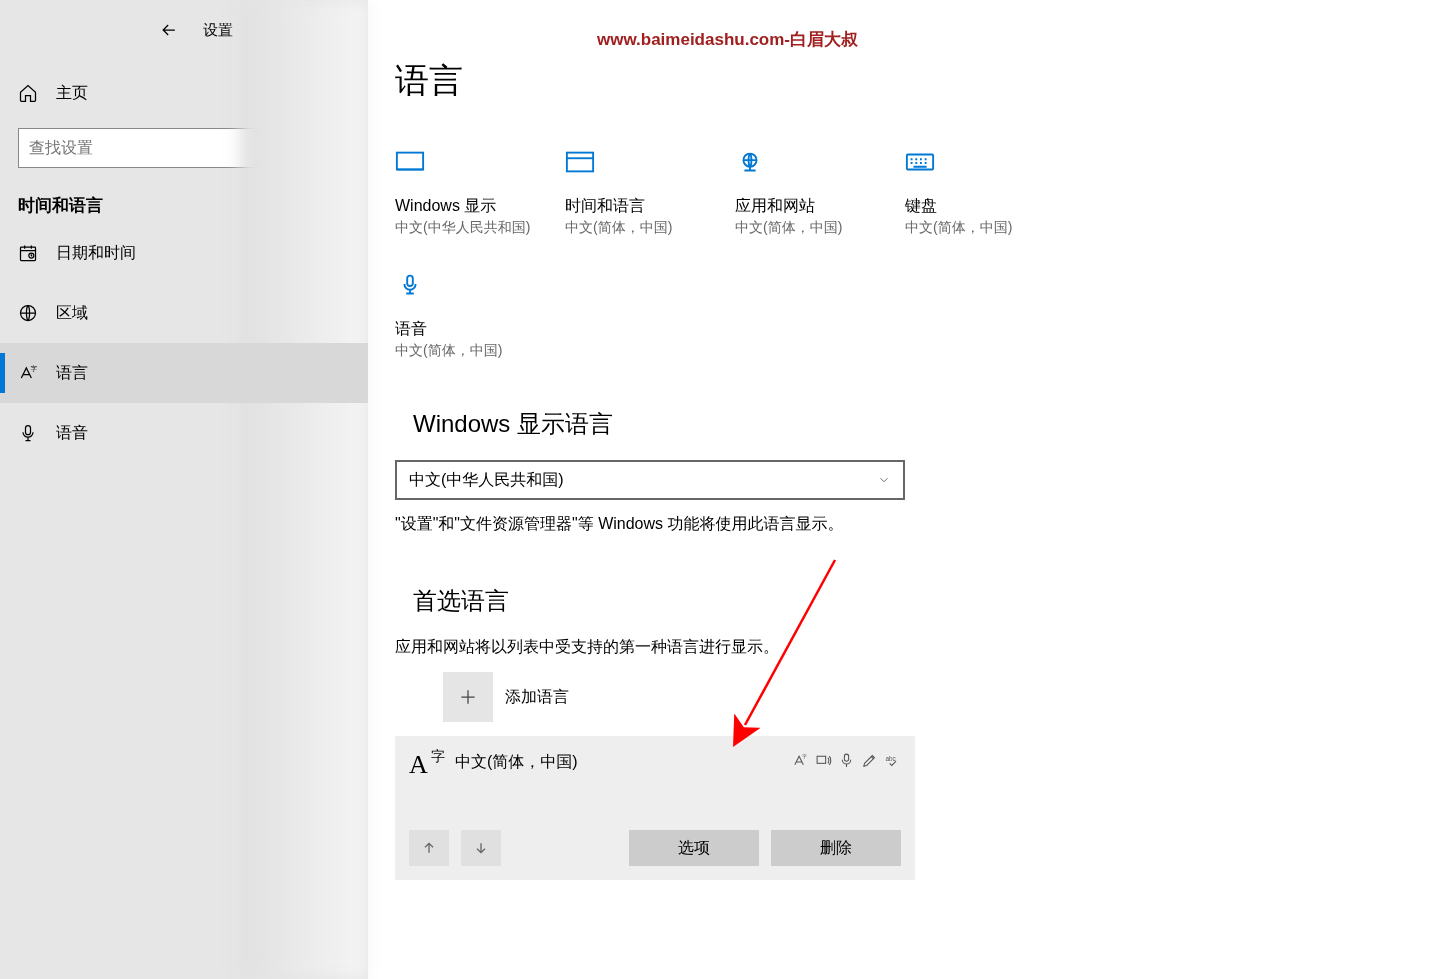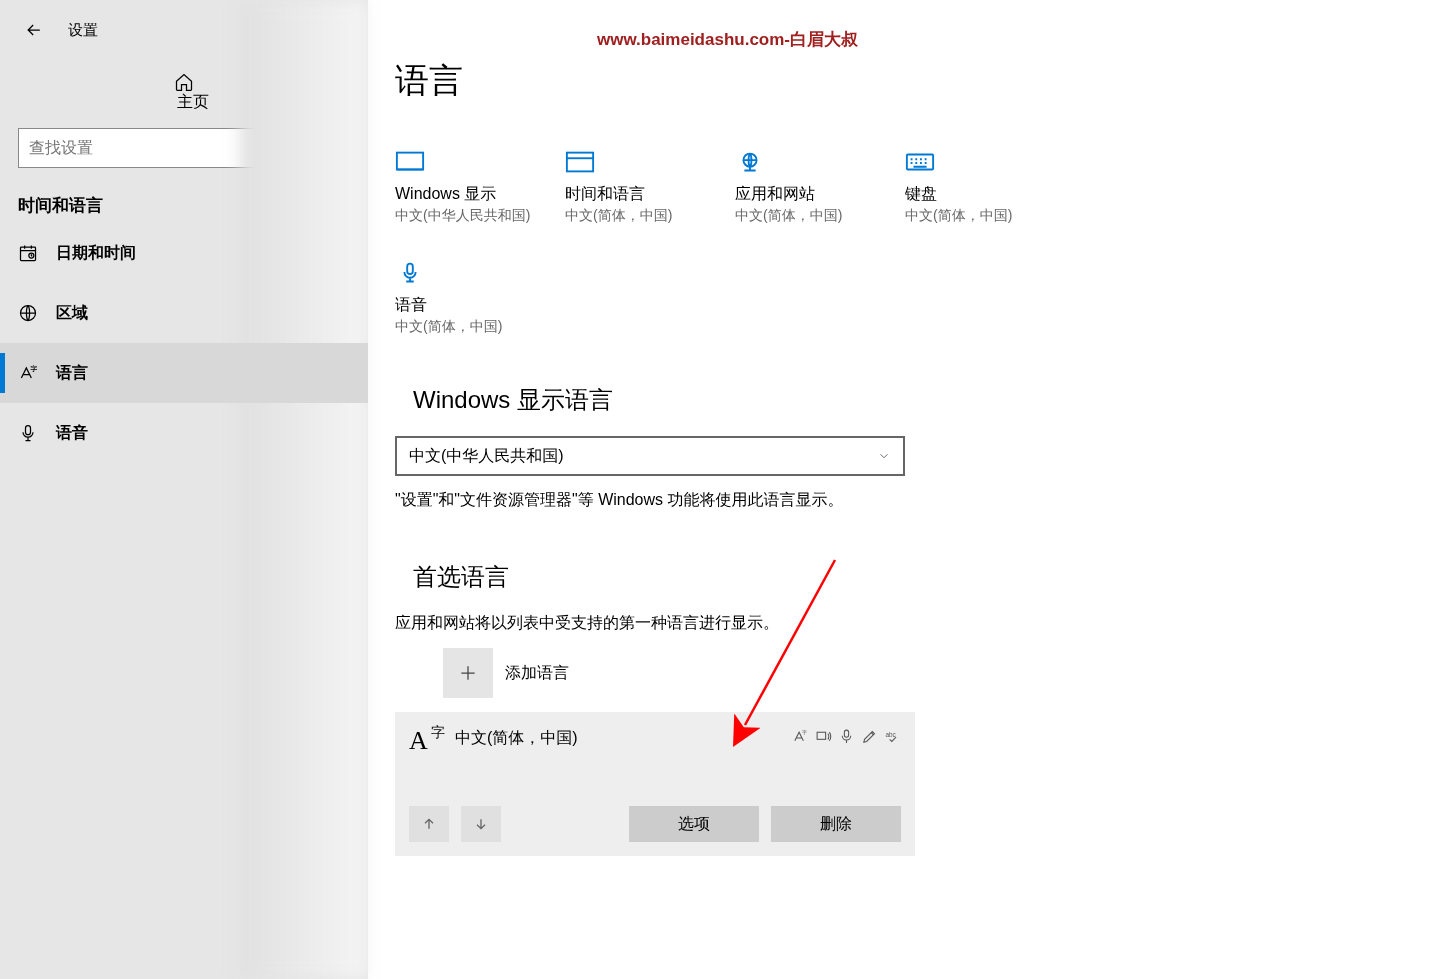--- a/index.html
+++ b/index.html
@@ -3,49 +3,49 @@
 <meta charset="utf-8">
 <style>
 * { box-sizing: border-box; margin: 0; padding: 0; }
 body { font-family: "Microsoft YaHei", "Segoe UI", sans-serif; background: #fff; color: #000; width: 1455px; height: 979px; overflow: hidden; position: relative; }
 
 .watermark { position: absolute; top: 28px; left: 50%; transform: translateX(-50%); color: #a02020; font-weight: bold; font-size: 17px; z-index: 100; white-space: nowrap; }
 
 .sidebar { position: absolute; left: 0; top: 0; width: 368px; height: 100%; background: #e6e6e6; }
 .sidebar-blur { position: absolute; left: 240px; top: 0; width: 128px; height: 100%; background: linear-gradient(to right, #e0e0e0, #f5f5f5); filter: blur(8px); }
 
-.back-row { display: flex; align-items: center; height: 50px; padding-left: 18px; padding-top: 10px; }
+.back-row { display: flex; align-items: center; height: 50px; padding-left: 18px; padding-top: 10px; justify-content: center; }
 .back-btn { width: 32px; height: 32px; display: flex; align-items: center; justify-content: center; cursor: pointer; }
 .back-btn svg { width: 20px; height: 20px; }
 .settings-title { margin-left: 18px; font-size: 15px; }
 
-.home-row { display: flex; align-items: center; height: 42px; padding-left: 18px; margin-top: 22px; cursor: pointer; flex-direction: column; }
+.home-row { display: flex; align-items: center; height: 42px; padding-left: 18px; margin-top: 22px; cursor: pointer; }
 .home-row svg { width: 20px; height: 20px; margin-right: 18px; }
 .home-row span { font-size: 16px; }
 
 .search-box { margin: 14px 18px 0 18px; height: 40px; border: 1px solid #888; background: #fff; display: flex; align-items: center; padding: 16px 10px; }
 .search-box input { flex: 1; border: none; outline: none; font-size: 16px; background: transparent; font-family: inherit; }
 .search-box svg { width: 18px; height: 18px; color: #555; }
 
 .category-title { padding: 26px 18px 6px 18px; font-size: 17px; font-weight: bold; }
 
-.nav-item { display: flex; align-items: center; height: 60px; padding-left: 18px; cursor: pointer; font-size: 16px; position: relative; font-weight: bold; }
+.nav-item { display: flex; align-items: center; height: 60px; padding-left: 18px; cursor: pointer; font-size: 16px; position: relative; }
 .nav-item svg { width: 20px; height: 20px; margin-right: 18px; }
 .nav-item.selected { background: #d8d8d8; }
 .nav-item.selected::before { content: ""; position: absolute; left: 0; top: 10px; bottom: 10px; width: 5px; background: #0078d4; }
 
 .main { position: absolute; left: 395px; top: 0; right: 0; height: 100%; padding-top: 58px; }
 
 .page-title { font-size: 34px; font-weight: 500; margin-bottom: 40px; }
 
 .tiles { display: flex; flex-wrap: wrap; gap: 0; max-width: 700px; }
 .tile { width: 170px; margin-bottom: 30px; cursor: pointer; }
 .tile-icon { color: #0078d4; height: 36px; display: flex; align-items: center; }
 .tile-icon svg { width: 30px; height: 24px; }
-.tile-title { font-size: 16px; margin-top: 4px; }
+.tile-title { font-size: 16px; margin-top: 16px; }
 .tile-sub { font-size: 14px; color: #666; margin-top: 2px; }
 
 .section-title { font-size: 24px; font-weight: 500; margin-top: 18px; margin-bottom: 20px; margin-left: 18px; }
 
 .dropdown { width: 510px; height: 40px; border: 2px solid #666; display: flex; align-items: center; padding: 0 12px; cursor: pointer; justify-content: space-between; }
 .dropdown span { font-size: 16px; }
 .dropdown svg { width: 14px; height: 14px; }
 
 .helper-text { font-size: 16px; margin-top: 14px; }
 

